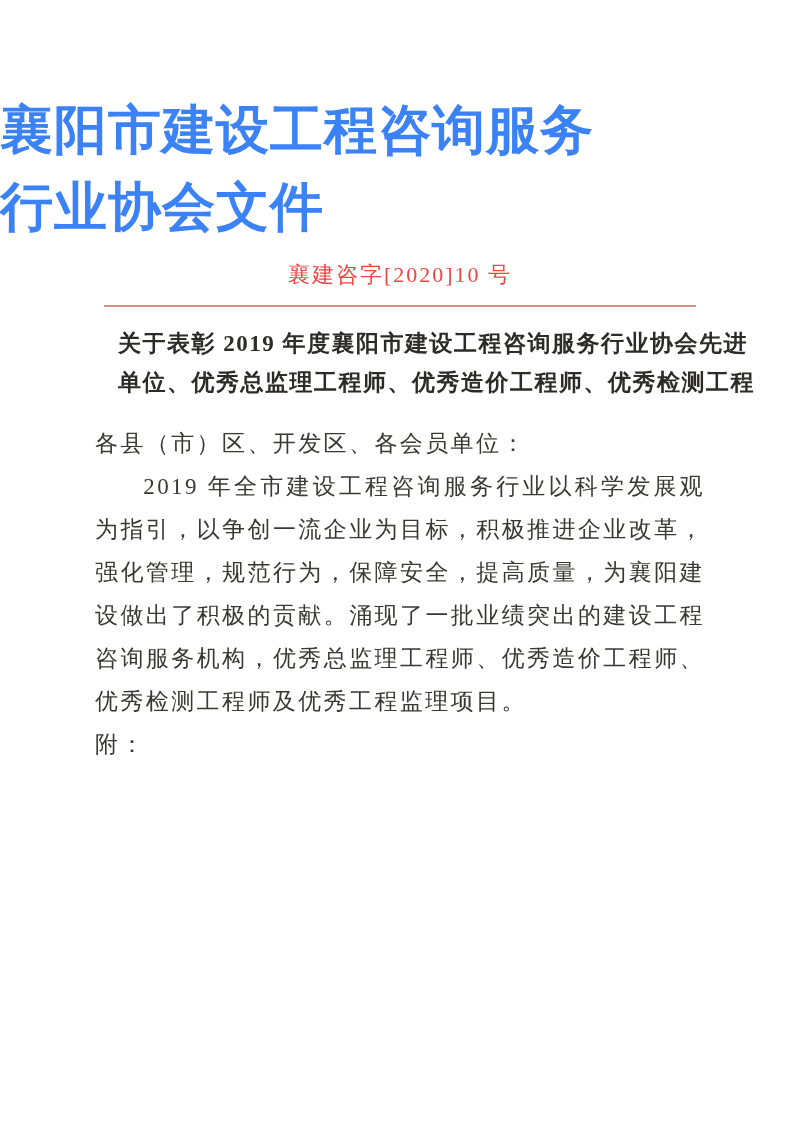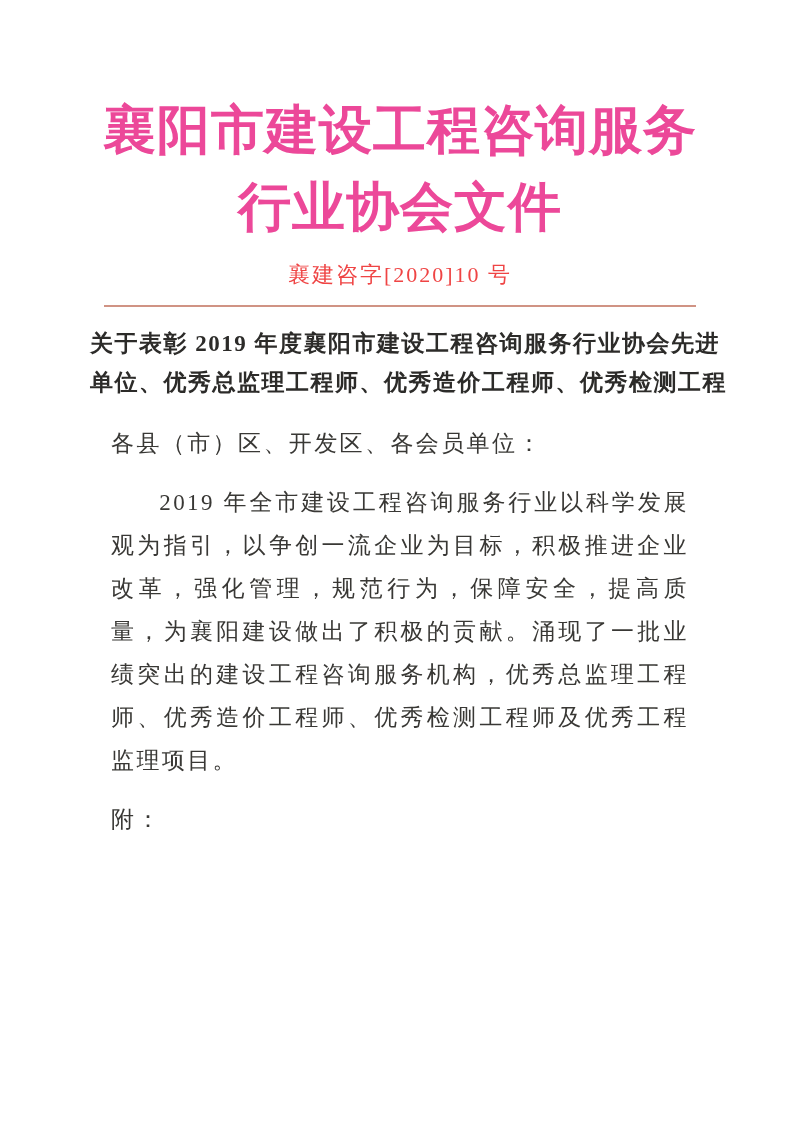--- a/index.html
+++ b/index.html
@@ -10,22 +10,22 @@
   .page {
     position: relative;
     width: 800px;
     height: 1131px;
     background: #ffffff;
     overflow: hidden;
     font-family: "Liberation Serif", "DejaVu Serif", serif;
   }
   .letterhead {
     padding-top: 92px;
-    text-align: center;
-    color: #ec4899;
+    text-align: left;
+    color: #3b82f6;
     font-weight: bold;
     font-size: 53px;
     line-height: 77px;
     letter-spacing: 1px;
   }
   .letterhead-line {
     display: block;
     white-space: nowrap;
   }
   .doc-number {
@@ -46,32 +46,33 @@
     font-size: 23px;
     font-weight: bold;
     color: #2c2b29;
     line-height: 39px;
     letter-spacing: 1.5px;
     text-align: center;
   }
   .notice-title .title-line {
     display: block;
     white-space: nowrap;
+    margin-left: 28px;
   }
   .doc-body {
     margin: 20px 95px 0 95px;
     font-size: 23px;
     color: #393835;
     line-height: 43px;
     letter-spacing: 2.4px;
     text-align: justify;
     text-justify: inter-ideograph;
   }
   .doc-body p {
-    margin: 16px;
+    margin: 0;
   }
   .para-indent {
     text-indent: 2.1em;
   }
 </style>
 </head>
 <body>
 
 <div class="page">
 

